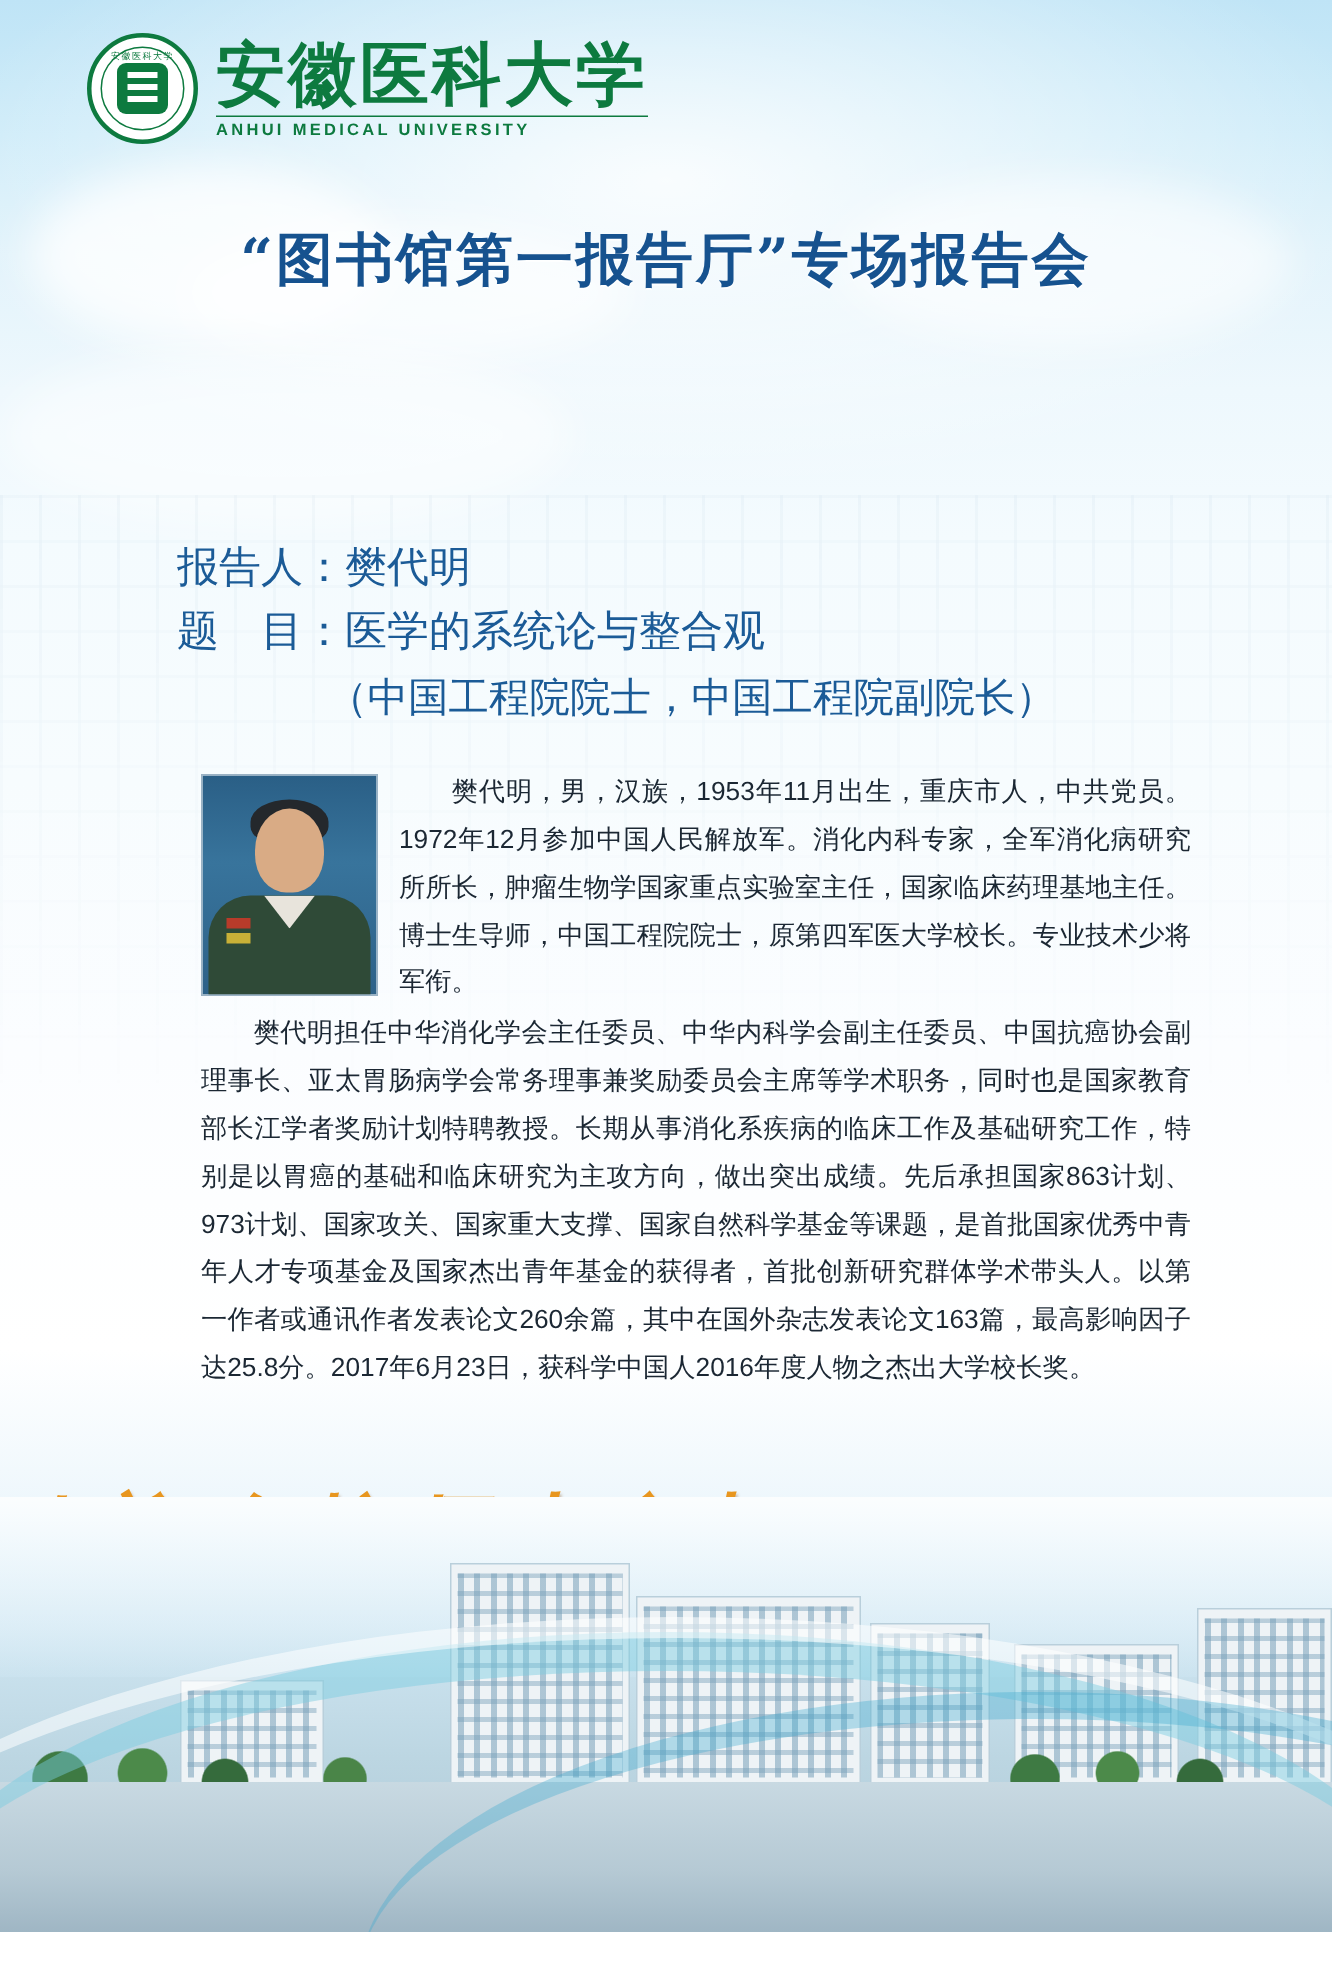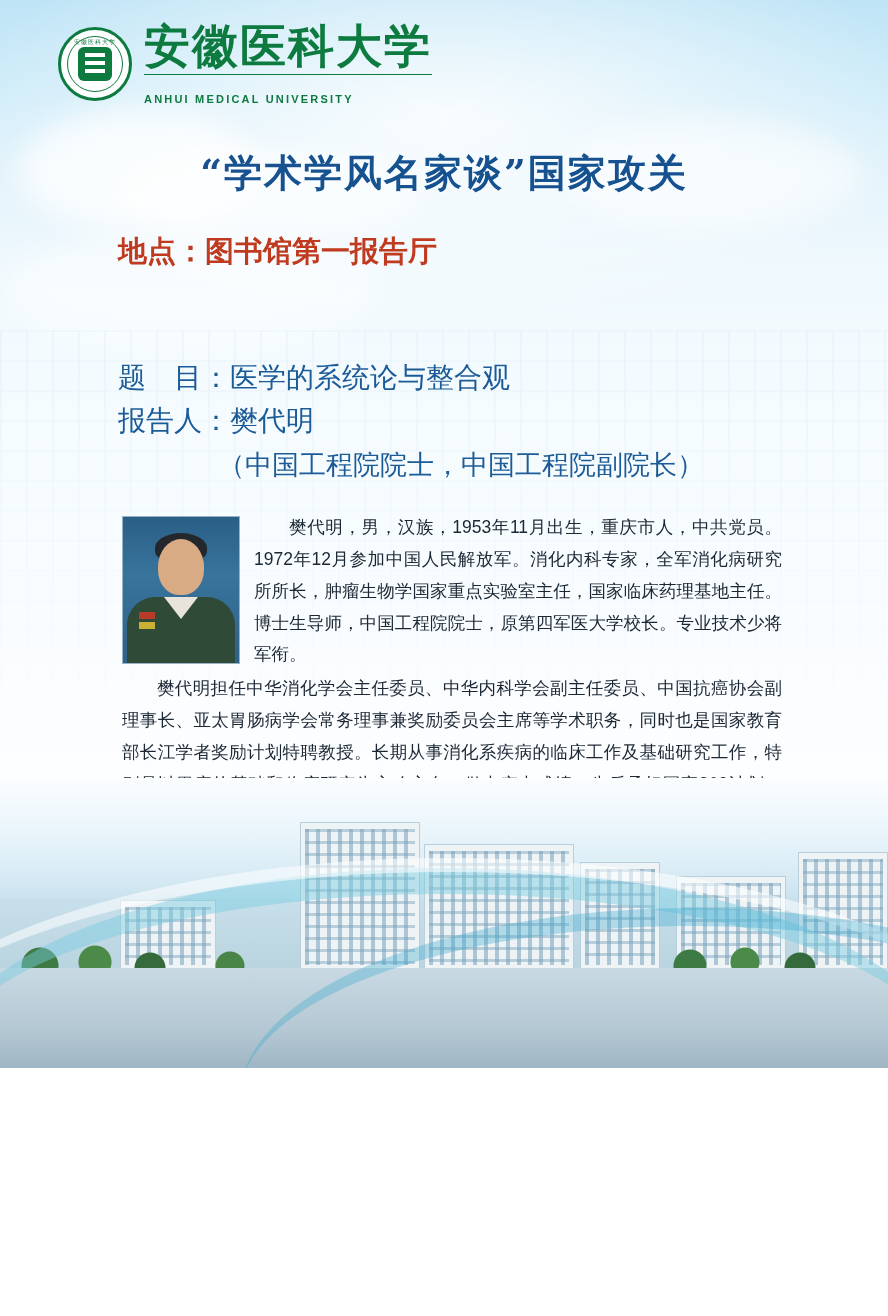--- a/index.html
+++ b/index.html
@@ -10,21 +10,21 @@
     width: 888px;
     height: 1316px;
     font-family: "Liberation Sans", sans-serif;
     background: #ffffff;
     overflow: hidden;
   }
 
   .poster {
     position: relative;
     width: 888px;
-    height: 1068px;
+    height: 1288px;
     overflow: hidden;
     background:
       radial-gradient(ellipse 700px 300px at 50% 120px, rgba(255,255,255,0.85) 0%, rgba(255,255,255,0.0) 70%),
       linear-gradient(to bottom,
         #bfe4f6 0px,
         #cfecf9 90px,
         #e2f3fb 170px,
         #eef8fd 260px,
         #f4fbfe 360px,
         #f7fcfe 520px,
@@ -128,21 +128,21 @@
     color: #0d7a3f;
     letter-spacing: 2px;
     white-space: nowrap;
   }
   .logo-en {
     font-size: 11px;
     color: #0d7a3f;
     letter-spacing: 2.2px;
     margin-top: 4px;
     border-top: 1px solid #0d7a3f;
-    padding-top: 18px;
+    padding-top: 3px;
     white-space: nowrap;
     font-weight: bold;
   }
 
   
   .headline {
     position: absolute;
     left: 0; right: 0;
     top: 148px;
     text-align: center;
@@ -187,21 +187,21 @@
     font-size: 27px;
     margin-left: 100px;
     margin-top: 4px;
     white-space: nowrap;
     color: #1b5b97;
   }
 
   
   .bio-wrap {
     position: absolute;
-    left: 122px;
+    left: 134px;
     top: 512px;
     width: 660px;
   }
   .portrait {
     float: left;
     width: 118px;
     height: 148px;
     margin: 4px 14px 4px 0;
     border: 1px solid #9ab2c4;
     box-sizing: border-box;
@@ -385,29 +385,28 @@
     <div class="logo-seal">
       <div class="logo-seal-top">安徽医科大学</div>
       <div class="logo-seal-inner"></div>
     </div>
     <div class="logo-text-wrap">
       <div class="logo-cn">安徽医科大学</div>
       <div class="logo-en">ANHUI MEDICAL UNIVERSITY</div>
     </div>
   </div>
 
-  <div class="headline">“学术学风名家谈”国家攻关</div>
+  <div class="headline">“图书馆第一报告厅”专场报告会</div>
 
   <div class="meta">
-    <div class="meta-line">地点：图书馆第一报告厅</div>
   </div>
 
   <div class="topic">
+    <div class="topic-line">报告人：樊代明</div>
     <div class="topic-line">题　目：医学的系统论与整合观</div>
-    <div class="topic-line">报告人：樊代明</div>
     <div class="topic-sub">（中国工程院院士，中国工程院副院长）</div>
   </div>
 
   <div class="bio-wrap">
     <div class="portrait">
       <div class="body"></div>
       <div class="collar"></div>
       <div class="badge"></div>
       <div class="hair"></div>
       <div class="head"></div>

